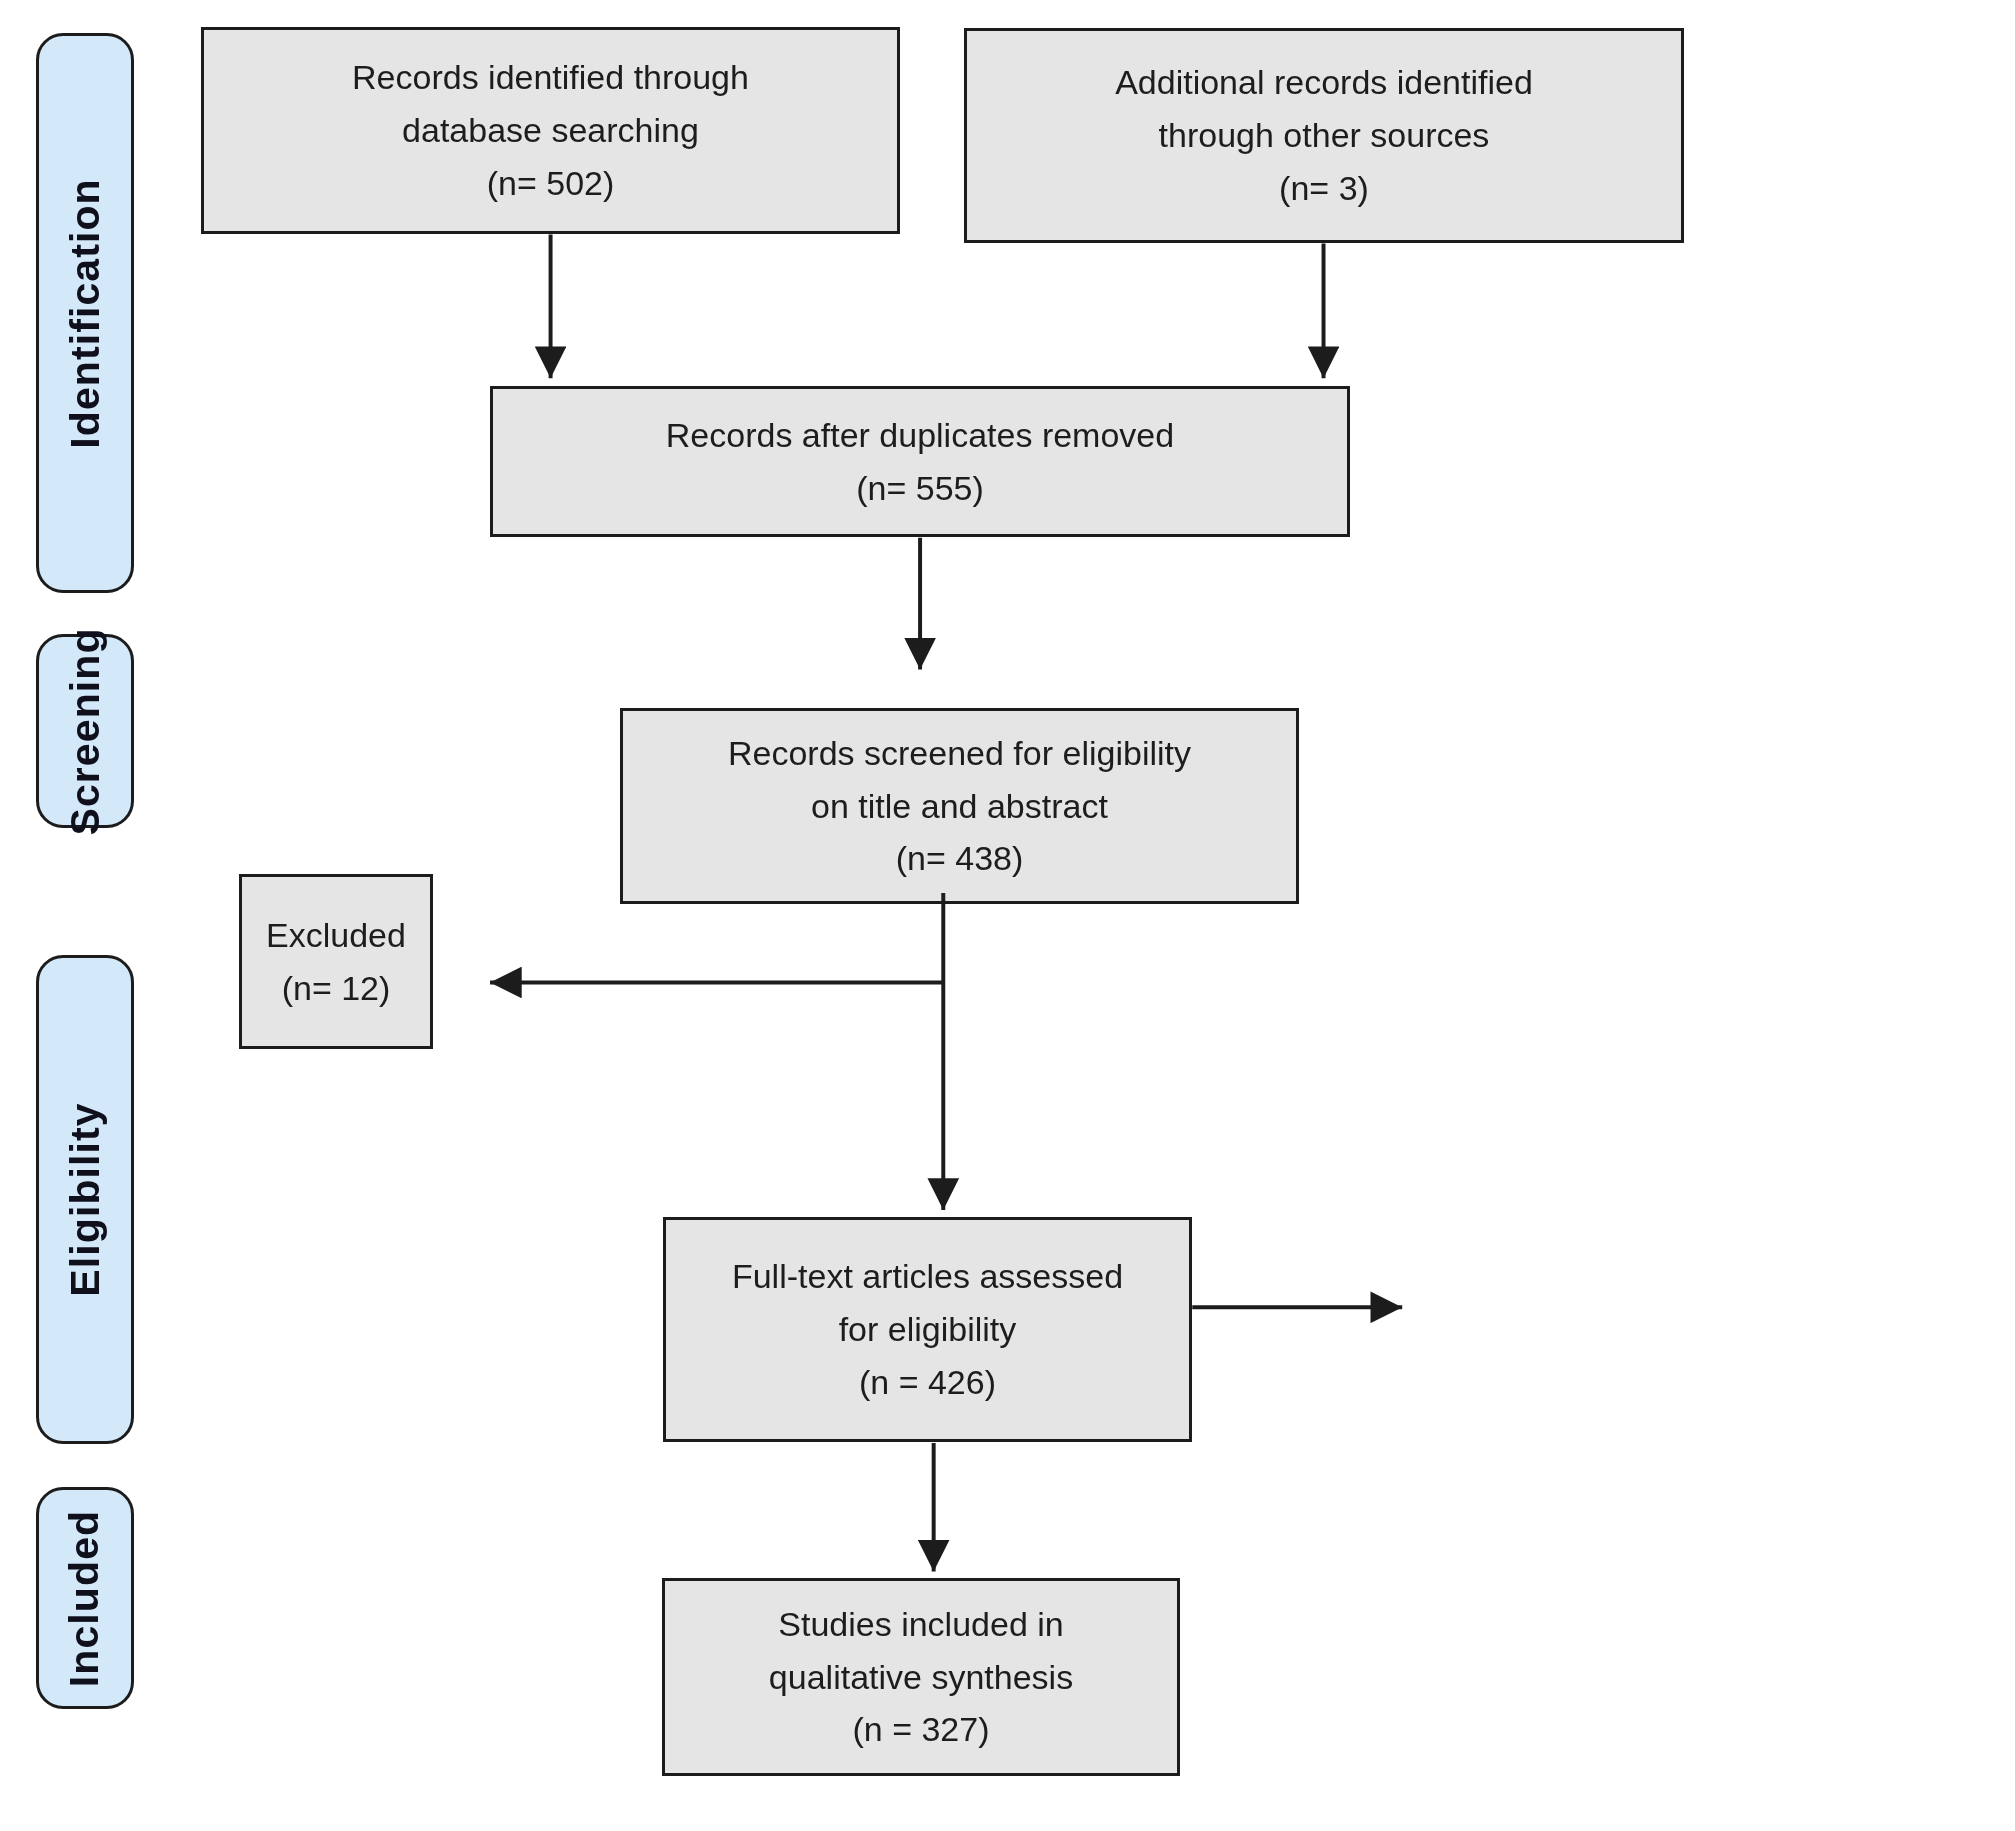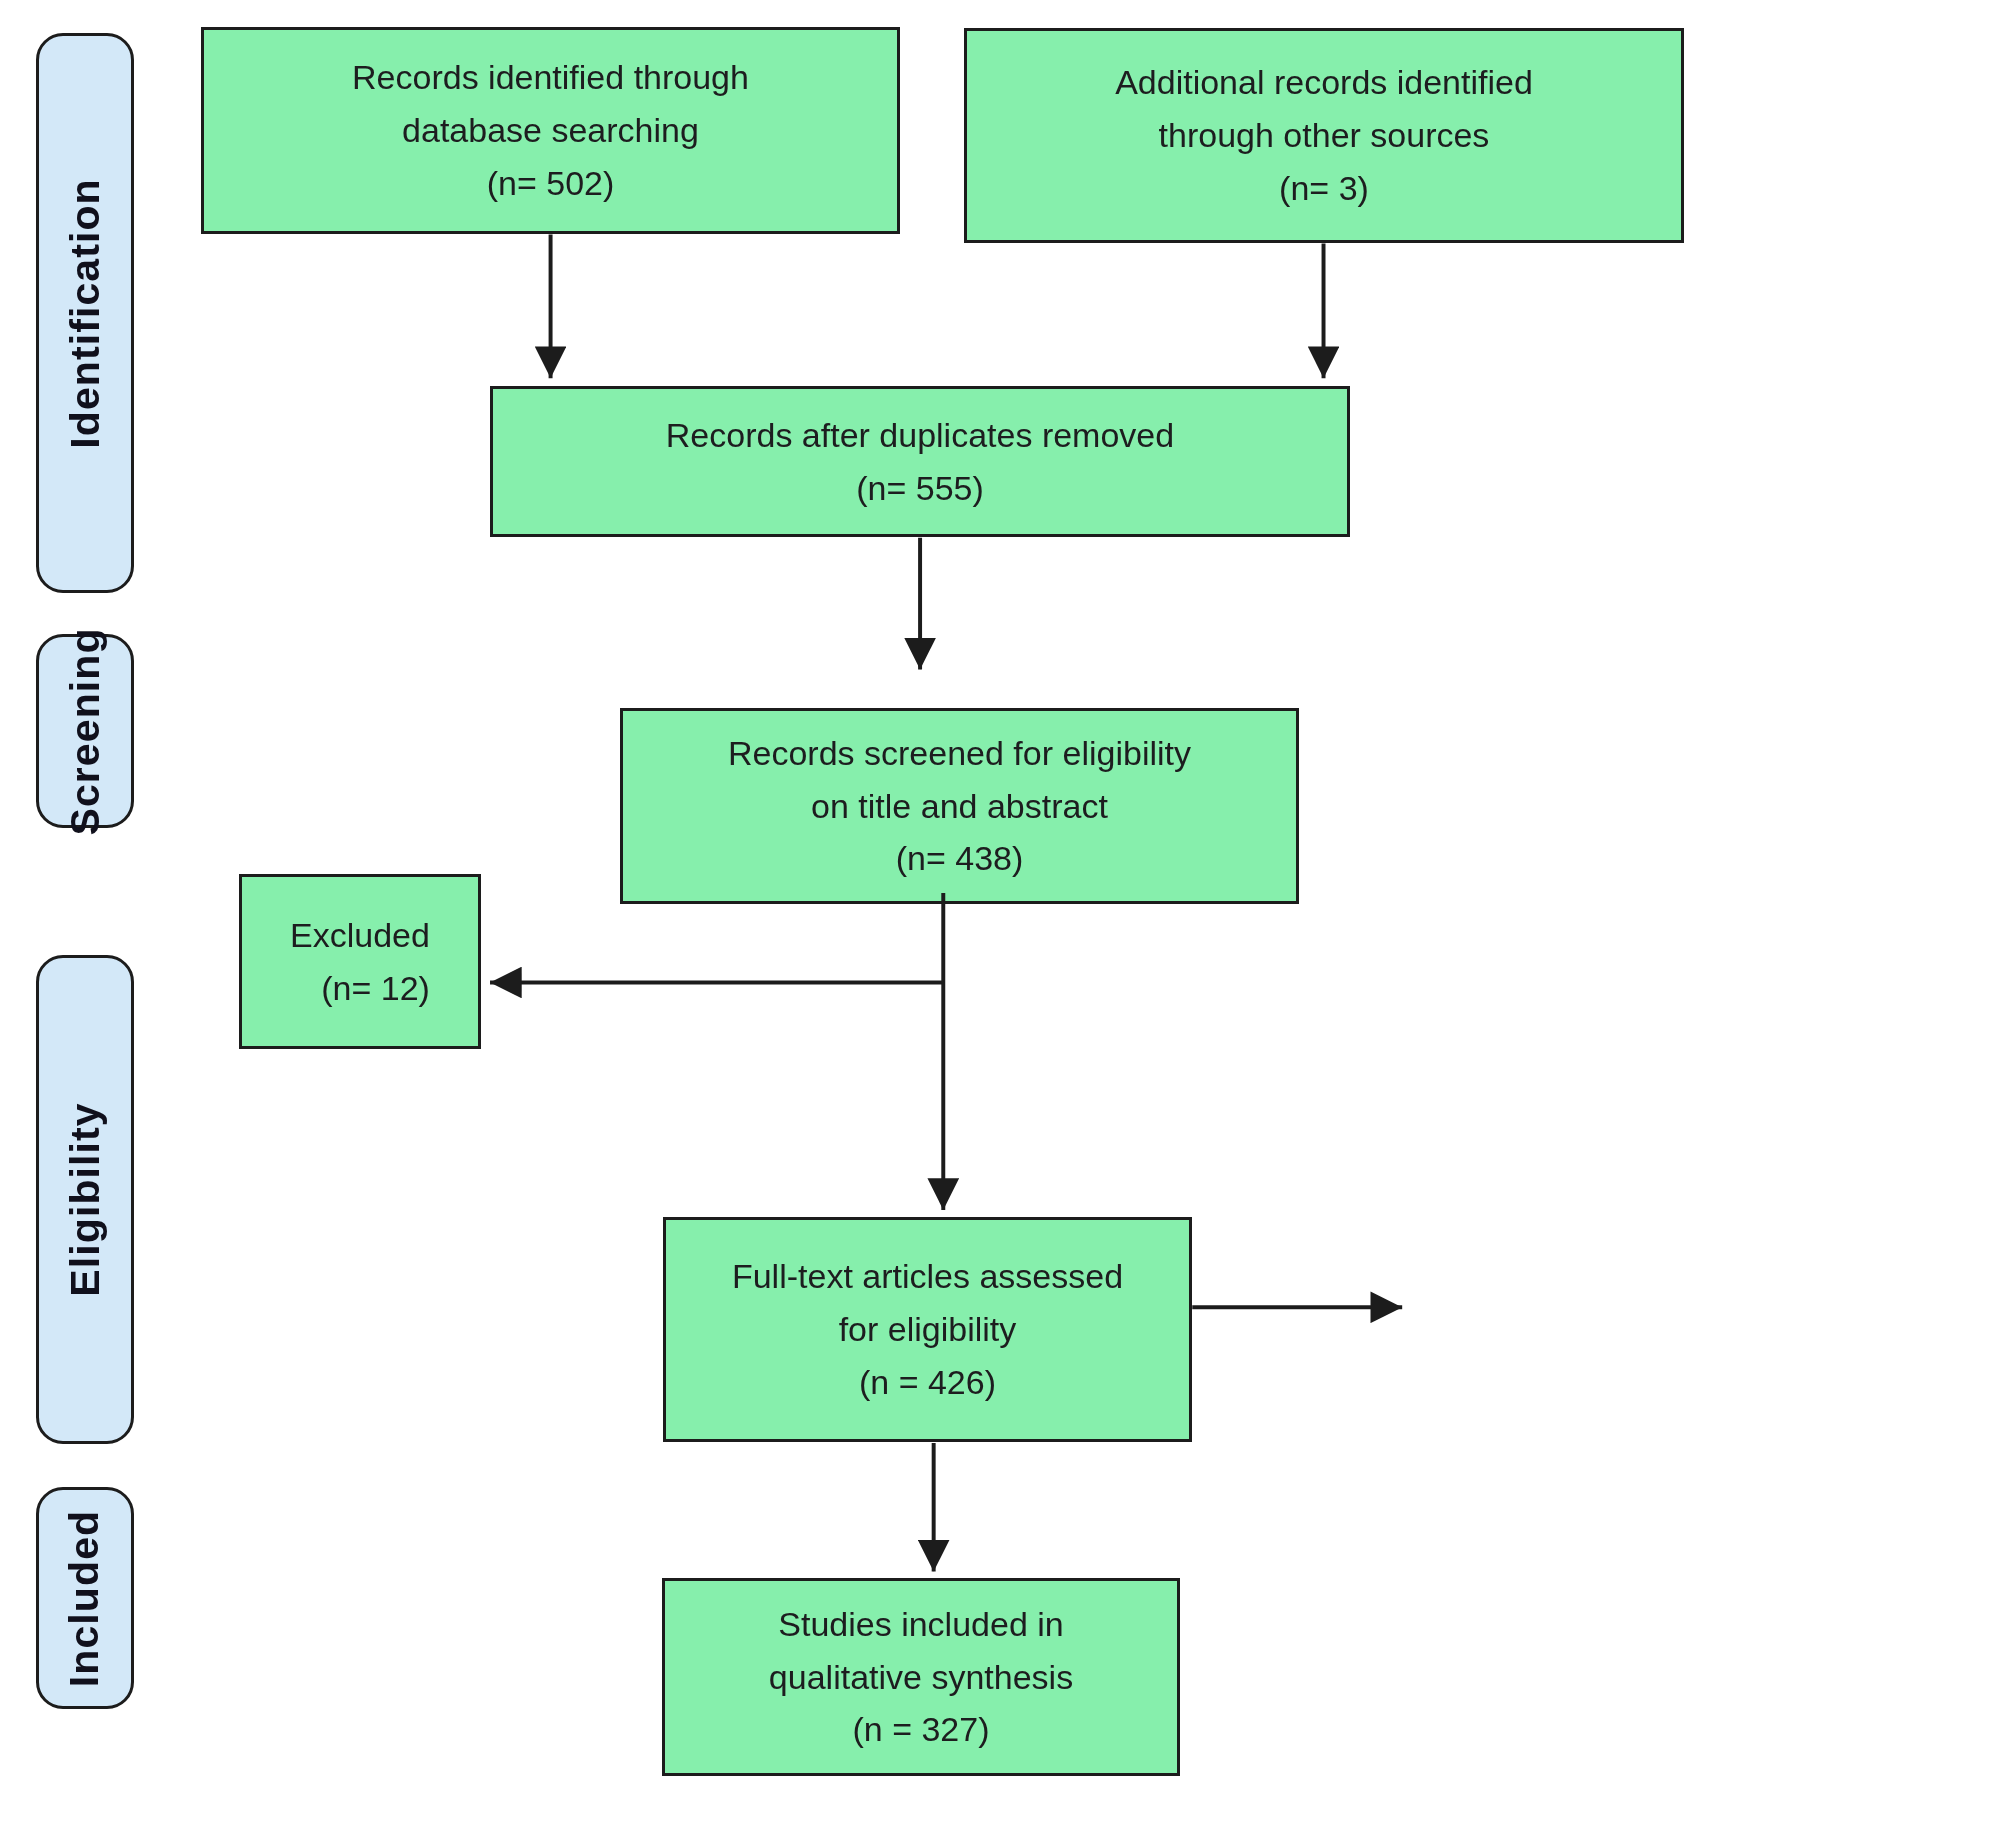--- a/index.html
+++ b/index.html
@@ -34,21 +34,21 @@
     transform:rotate(-90deg);
     white-space:nowrap;
     font-size:41px;
     font-weight:bold;
     letter-spacing:1.1px;
     color:#10101c;
   }
   
   .fbox{
     position:absolute;
-    background:#86efac;
+    background:#e5e5e5;
     border:3.4px solid var(--line);
     box-sizing:border-box;
     display:flex;
     align-items:center;
     justify-content:center;
     text-align:center;
   }
   .fbox .txt{
     white-space:pre-line;
     font-size:34px;
@@ -114,21 +114,21 @@
     <span class="txt">Records after duplicates removed
 (n= 555)</span>
   </div>
 
   <div class="fbox" style="left:620px;top:708px;width:679px;height:196px;">
     <span class="txt">Records screened for eligibility
 on title and abstract
 (n= 438)</span>
   </div>
 
-  <div class="fbox" style="left:239px;top:874px;width:242px;height:175px;text-align:right;">
+  <div class="fbox" style="left:239px;top:874px;width:194px;height:175px;">
     <span class="txt">Excluded
 (n= 12)</span>
   </div>
 
   <div class="fbox" style="left:663px;top:1217px;width:529px;height:225px;">
     <span class="txt">Full-text articles assessed
 for eligibility
 (n = 426)</span>
   </div>
 

